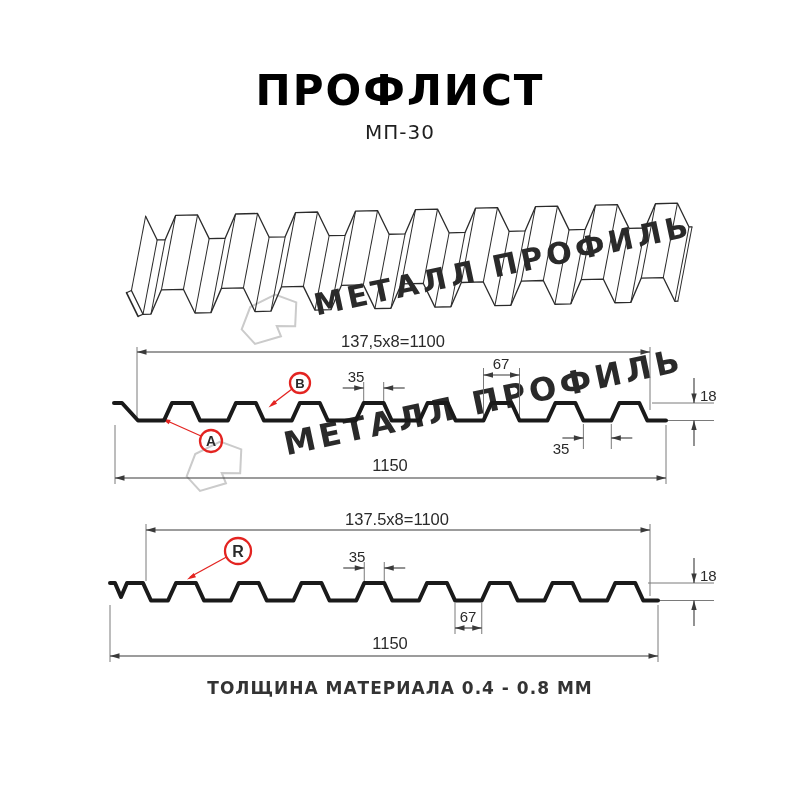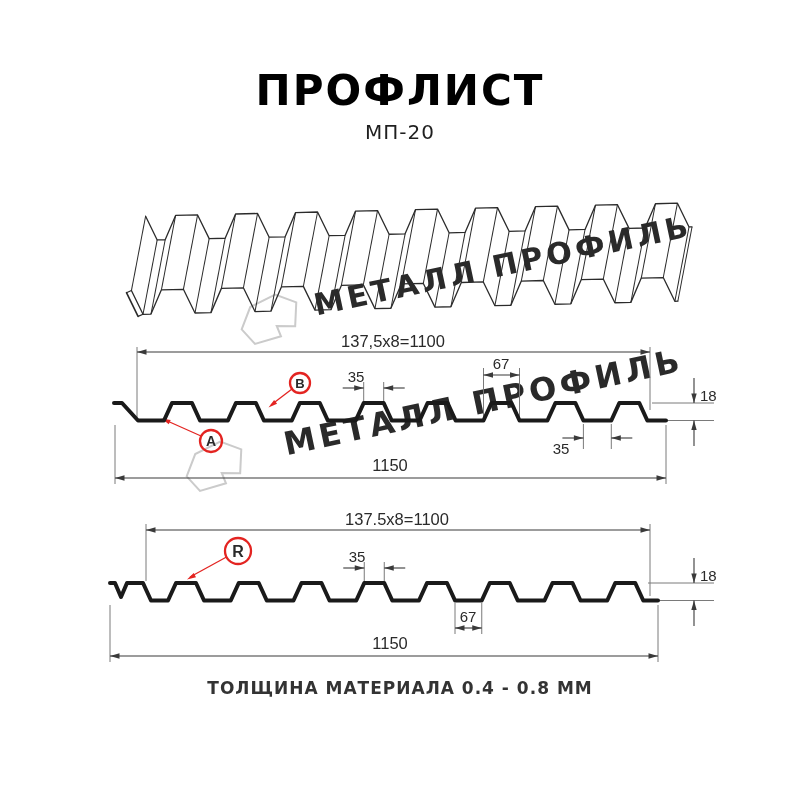--- a/index.html
+++ b/index.html
@@ -20,21 +20,21 @@
   .dimL{font-size:16.5px;}
   .lbl{font-weight:bold;text-anchor:middle;}
   .wm{font-family:"DejaVu Sans",sans-serif;font-weight:700;letter-spacing:4px;}
 </style>
 </head>
 <body>
 
 <div class="page">
 
   <div class="title">ПРОФЛИСТ</div>
-  <div class="subtitle">МП-20</div>
+  <div class="subtitle">МП-30</div>
 
   <svg id="dwg" width="800" height="800" viewBox="0 0 800 800">
 
     <g transform="translate(245 345) rotate(-12)">
       <path class="wm-logo" d="M0 -16 L13 -36 L40 -43 L59 -31 L53 -8 L35 -12 L37 -1 L10 1 Z" fill="none" stroke-width="2" stroke="#cbcbcb"></path>
       <text class="wm" x="76" y="-14" font-size="30" fill="#cbcbcb">МЕТАЛЛ ПРОФИЛЬ</text>
     </g>
     <g transform="translate(190 492) rotate(-12)">
       <path class="wm-logo" d="M0 -16 L13 -36 L40 -43 L59 -31 L53 -8 L35 -12 L37 -1 L10 1 Z" fill="none" stroke-width="2" stroke="#cbcbcb"></path>
       <text class="wm" x="102" y="-16" font-size="32" fill="#cbcbcb">МЕТАЛЛ ПРОФИЛЬ</text>

